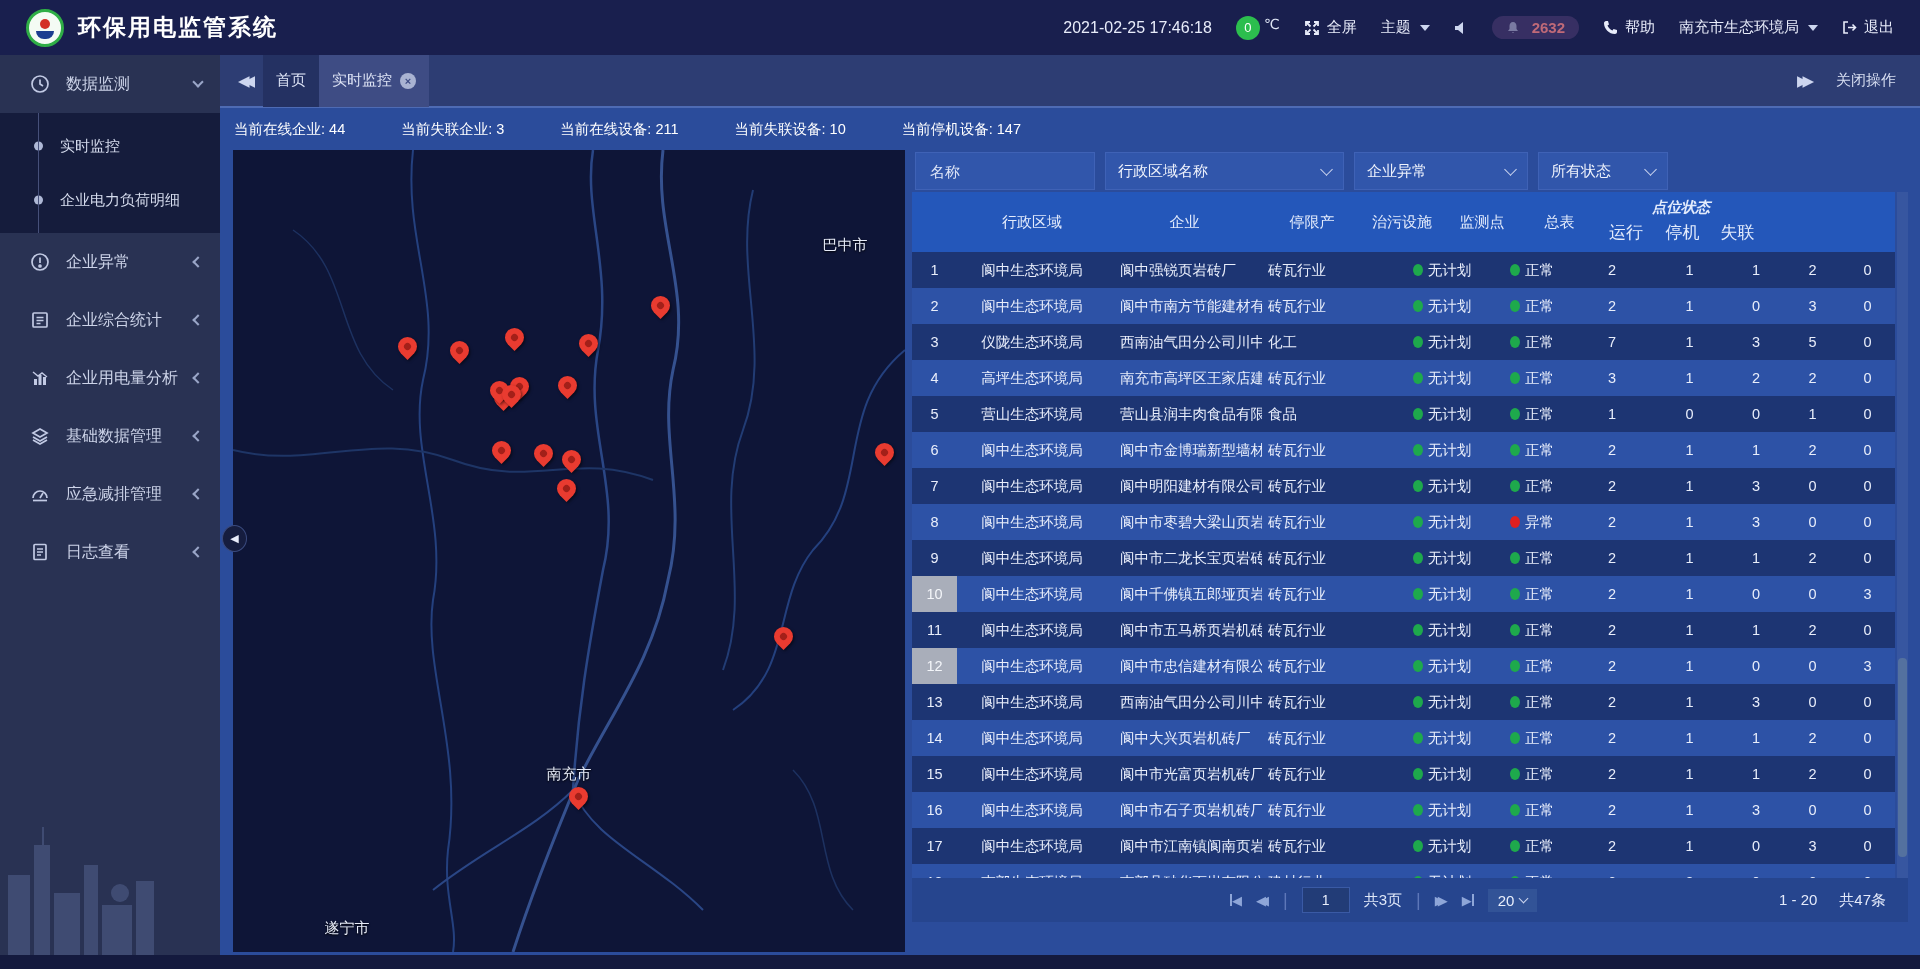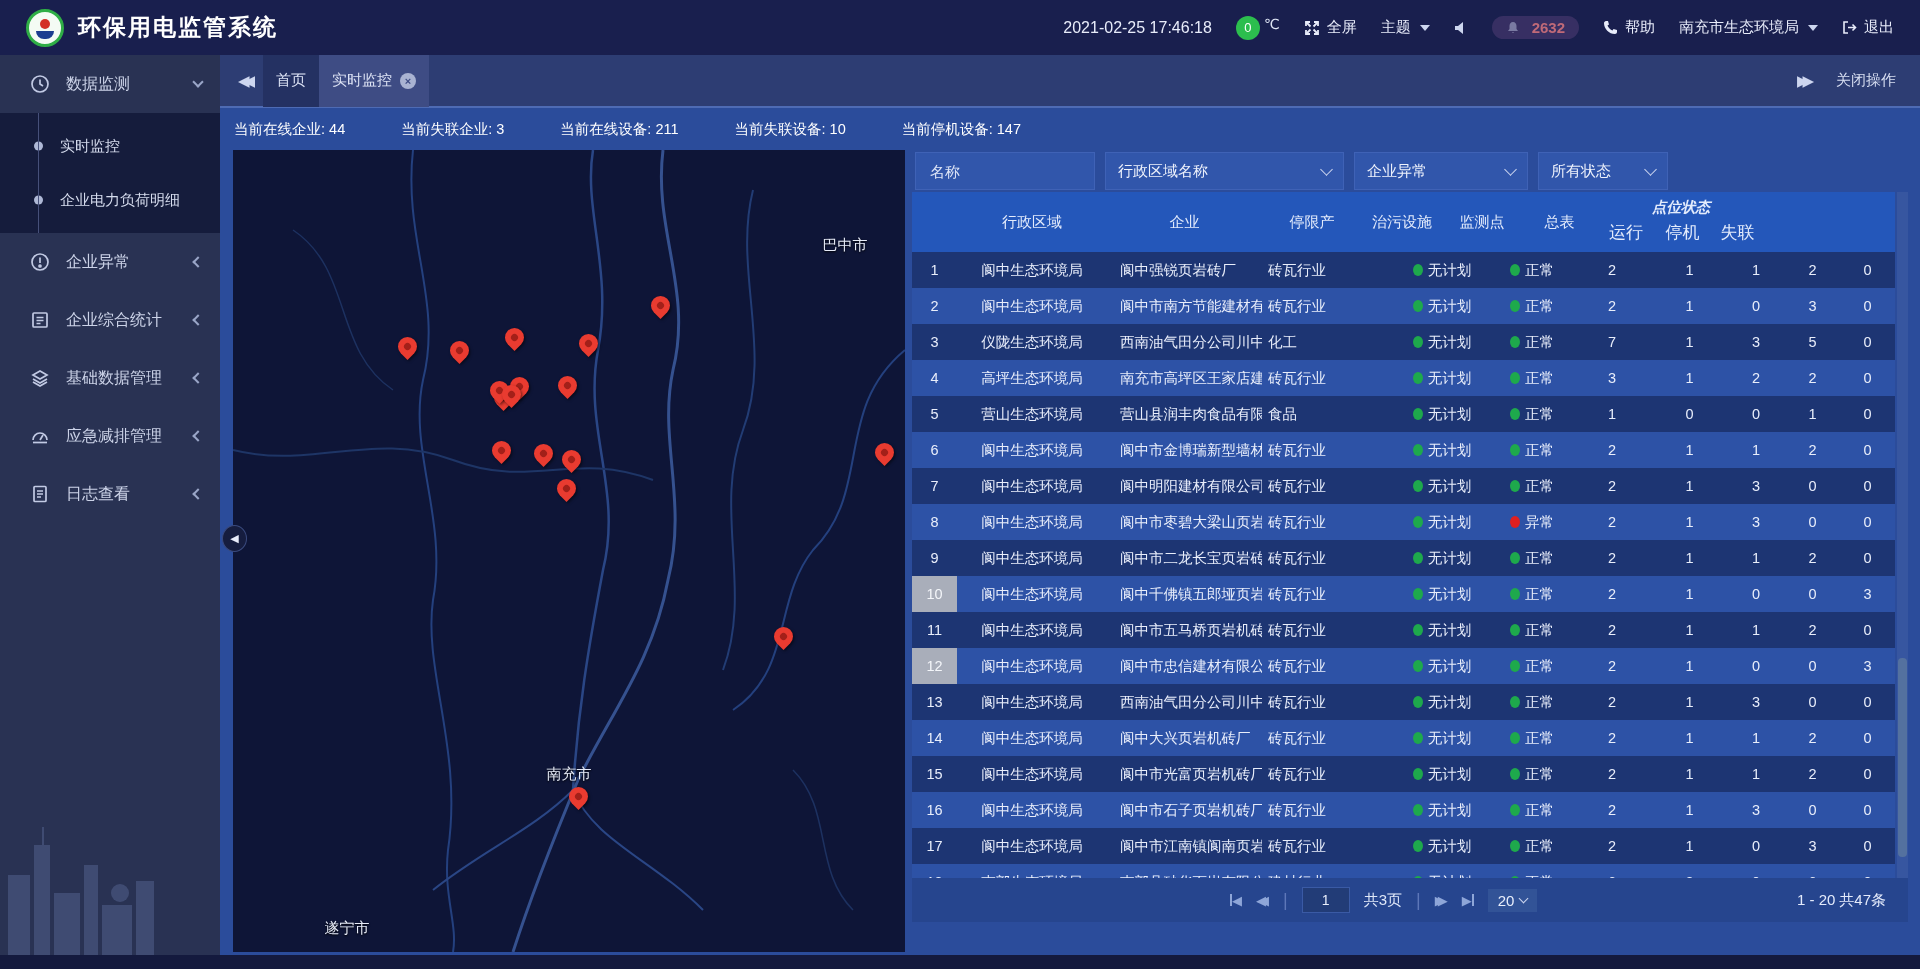--- a/index.html
+++ b/index.html
@@ -103,21 +103,21 @@
   
   .pager{position:absolute;left:692px;top:823px;width:996px;height:44px;background:#26458e;display:flex;align-items:center;color:#9db1de;font-size:15px;}
   .pg-center{display:flex;align-items:center;gap:14px;margin-left:318px;}
   .pg-ico{display:flex;align-items:center;color:#8ea6d8;cursor:pointer;font-size:13px;}
   .pg-ico .bar{width:2px;height:12px;background:#8ea6d8;}
   .pg-ico.dbl{letter-spacing:-7px;padding-right:7px;}
   .pg-div{color:#5d77b8;font-size:18px;}
   .pg-input{width:48px;height:26px;background:#223c77;border:1px solid #3a5aa5;color:#e8eefb;text-align:center;font-size:14px;}
   .pg-total{color:#dfe7f8;}
   .pg-size{display:flex;align-items:center;gap:6px;background:#325397;padding:3px 10px;color:#e8eefb;cursor:pointer;}
-  .pg-range{margin-left:auto;padding-right:22px;color:#e3eafb;display:flex;gap:4px;}
+  .pg-range{margin-left:auto;padding-right:22px;color:#e3eafb;display:flex;gap:22px;}
 
   .footerbar{position:absolute;left:0;bottom:0;width:1920px;height:14px;background:#141a3e;}
 </style>
 </head>
 <body>
 
 <div class="app">
 
   <header class="topbar">
     <div class="brand">
@@ -200,20 +200,30 @@
         </div>
         <div class="menu-group">
           <span class="micon"><svg width="20" height="20" viewBox="0 0 20 20" fill="none" stroke="currentColor" stroke-width="1.7">
               <rect x="3" y="3" width="14" height="14" rx="1"></rect>
               <path d="M6.5 7.5 13.5 7.5 M6.5 10.5 13.5 10.5 M6.5 13.5 10.5 13.5"></path>
             </svg></span>
           <span class="glabel">企业综合统计</span>
           <span class="chev left"></span>
         </div>
         <div class="menu-group">
+          <span class="micon"><svg width="20" height="20" viewBox="0 0 20 20" fill="currentColor">
+              <rect x="4" y="11" width="3" height="6"></rect>
+              <rect x="8.5" y="7" width="3" height="10"></rect>
+              <rect x="13" y="9" width="3" height="8"></rect>
+              <path d="M3 4 8 8 12 5 17 9" stroke="currentColor" fill="none" stroke-width="1.4"></path>
+            </svg></span>
+          <span class="glabel">企业用电量分析</span>
+          <span class="chev left"></span>
+        </div>
+        <div class="menu-group">
           <span class="micon"><svg width="20" height="20" viewBox="0 0 20 20" fill="none" stroke="currentColor" stroke-width="1.7">
               <path d="M10 3 17 7 10 11 3 7 Z"></path>
               <path d="M3 11 10 15 17 11"></path>
               <path d="M3 14 10 18 17 14"></path>
             </svg></span>
           <span class="glabel">基础数据管理</span>
           <span class="chev left"></span>
         </div>
         <div class="menu-group">
           <span class="micon"><svg width="20" height="20" viewBox="0 0 20 20" fill="none" stroke="currentColor" stroke-width="1.7">

